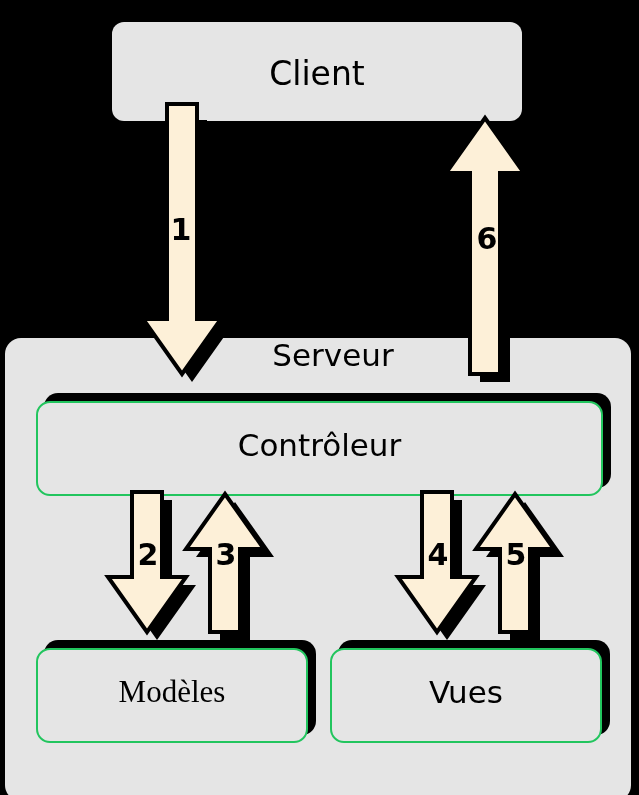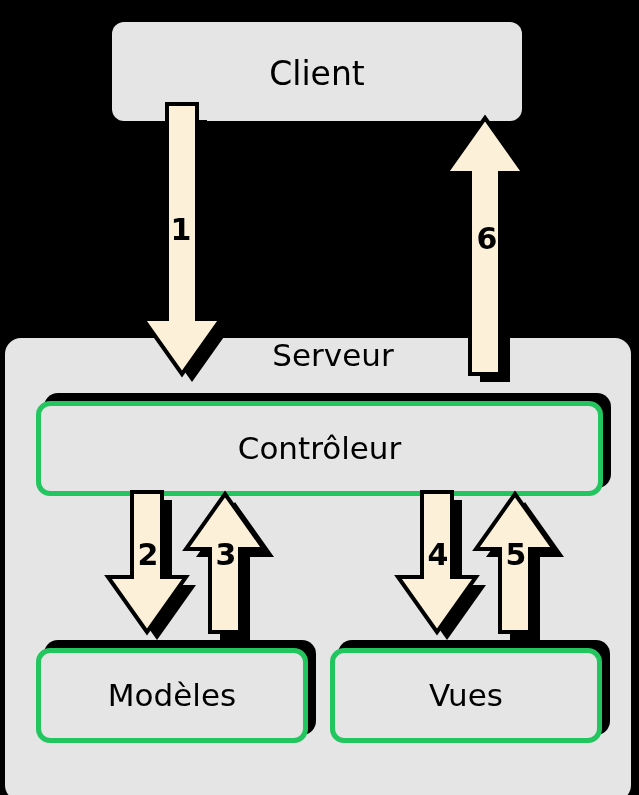--- a/index.html
+++ b/index.html
@@ -14,21 +14,21 @@
     overflow:hidden;
   }
   
   .panel{
     position:absolute;
     background:#e5e5e5;
     box-sizing:border-box;
     margin-top:16px;
   }
   .panel.bordered{
-    border:5px solid #22c55e;
+    border:2px solid #22c55e;
   }
   .panel .plabel{
     position:absolute;
     left:0; right:0;
     text-align:center;
     color:#000000;
     white-space:nowrap;
   }
   
   .shadow{
@@ -74,20 +74,21 @@
     left:44px; top:393px; width:567px; height:95px;
     border-radius:14px;
     z-index:4;
   }
   #controleur-box .plabel{ top:24px; font-size:31px; }
 
   #modeles-box{
     left:36px; top:632px; width:272px; height:95px;
     border-radius:14px;
     z-index:5;
+    font-family:Liberation Serif, serif;
   }
   #modeles-shadow{
     left:44px; top:640px; width:272px; height:95px;
     border-radius:14px;
     z-index:4;
   }
   #modeles-box .plabel{ top:24px; font-size:31px; }
 
   #vues-box{
     left:330px; top:632px; width:272px; height:95px;

